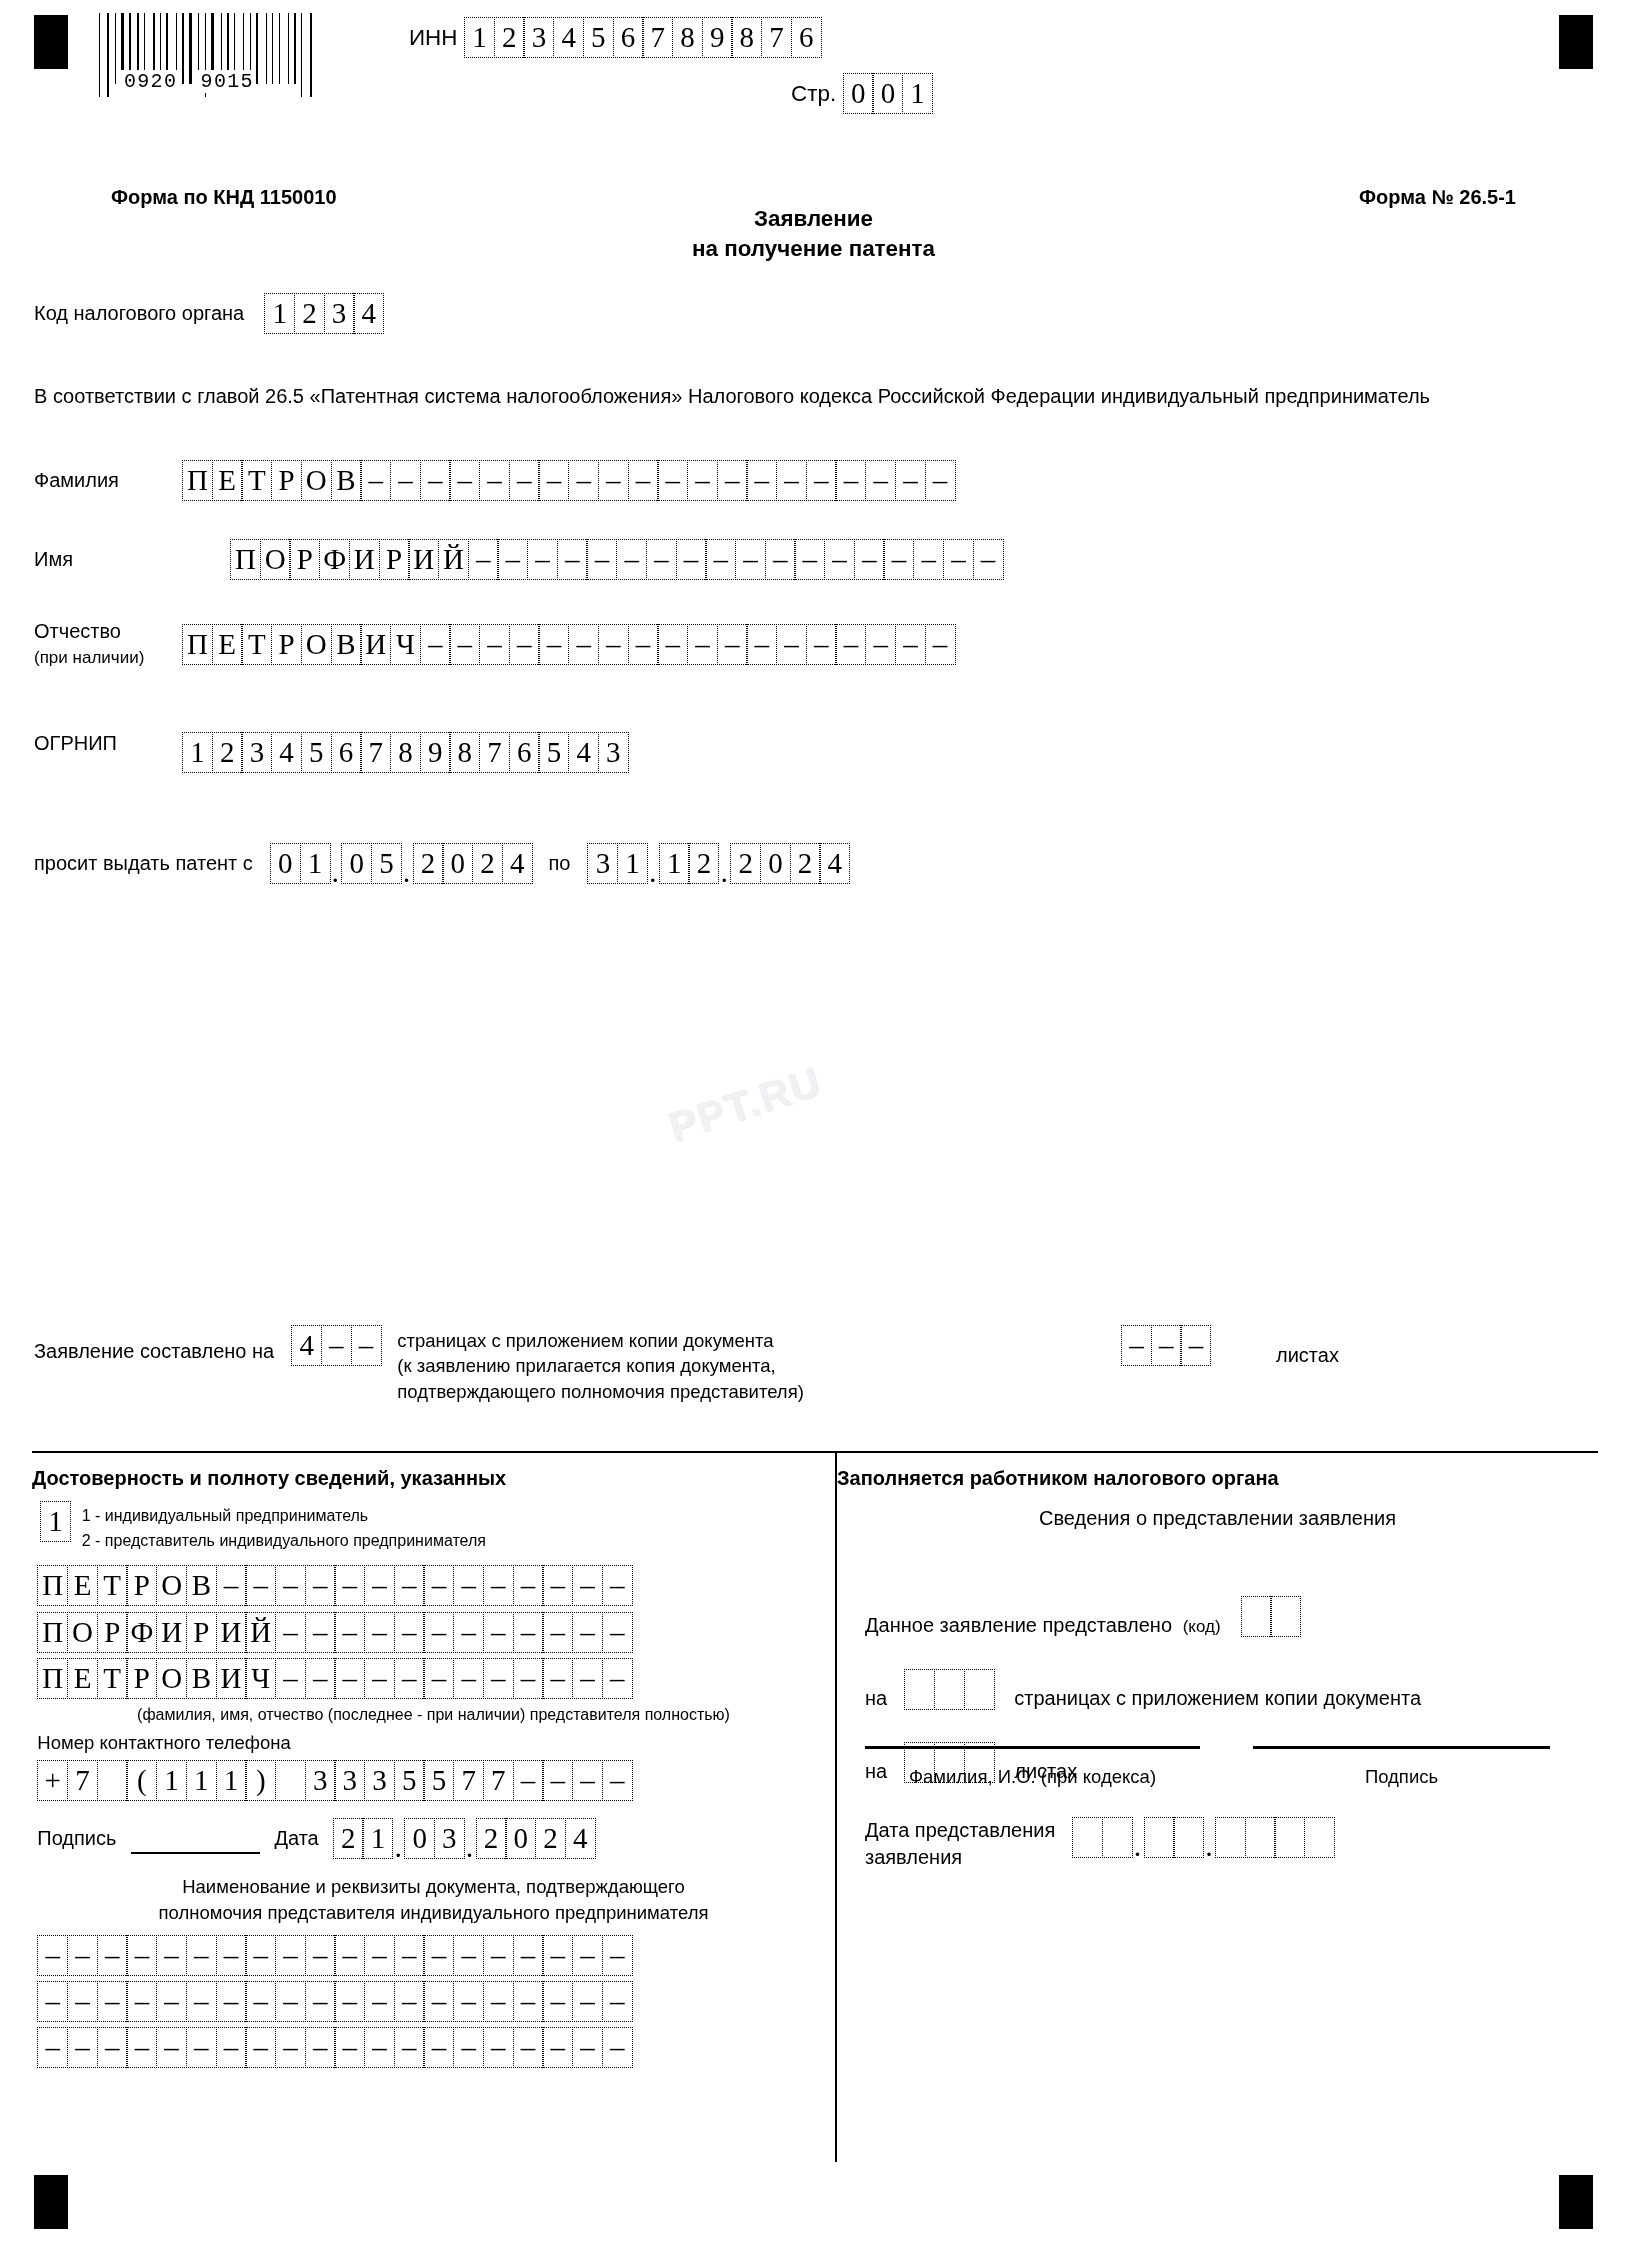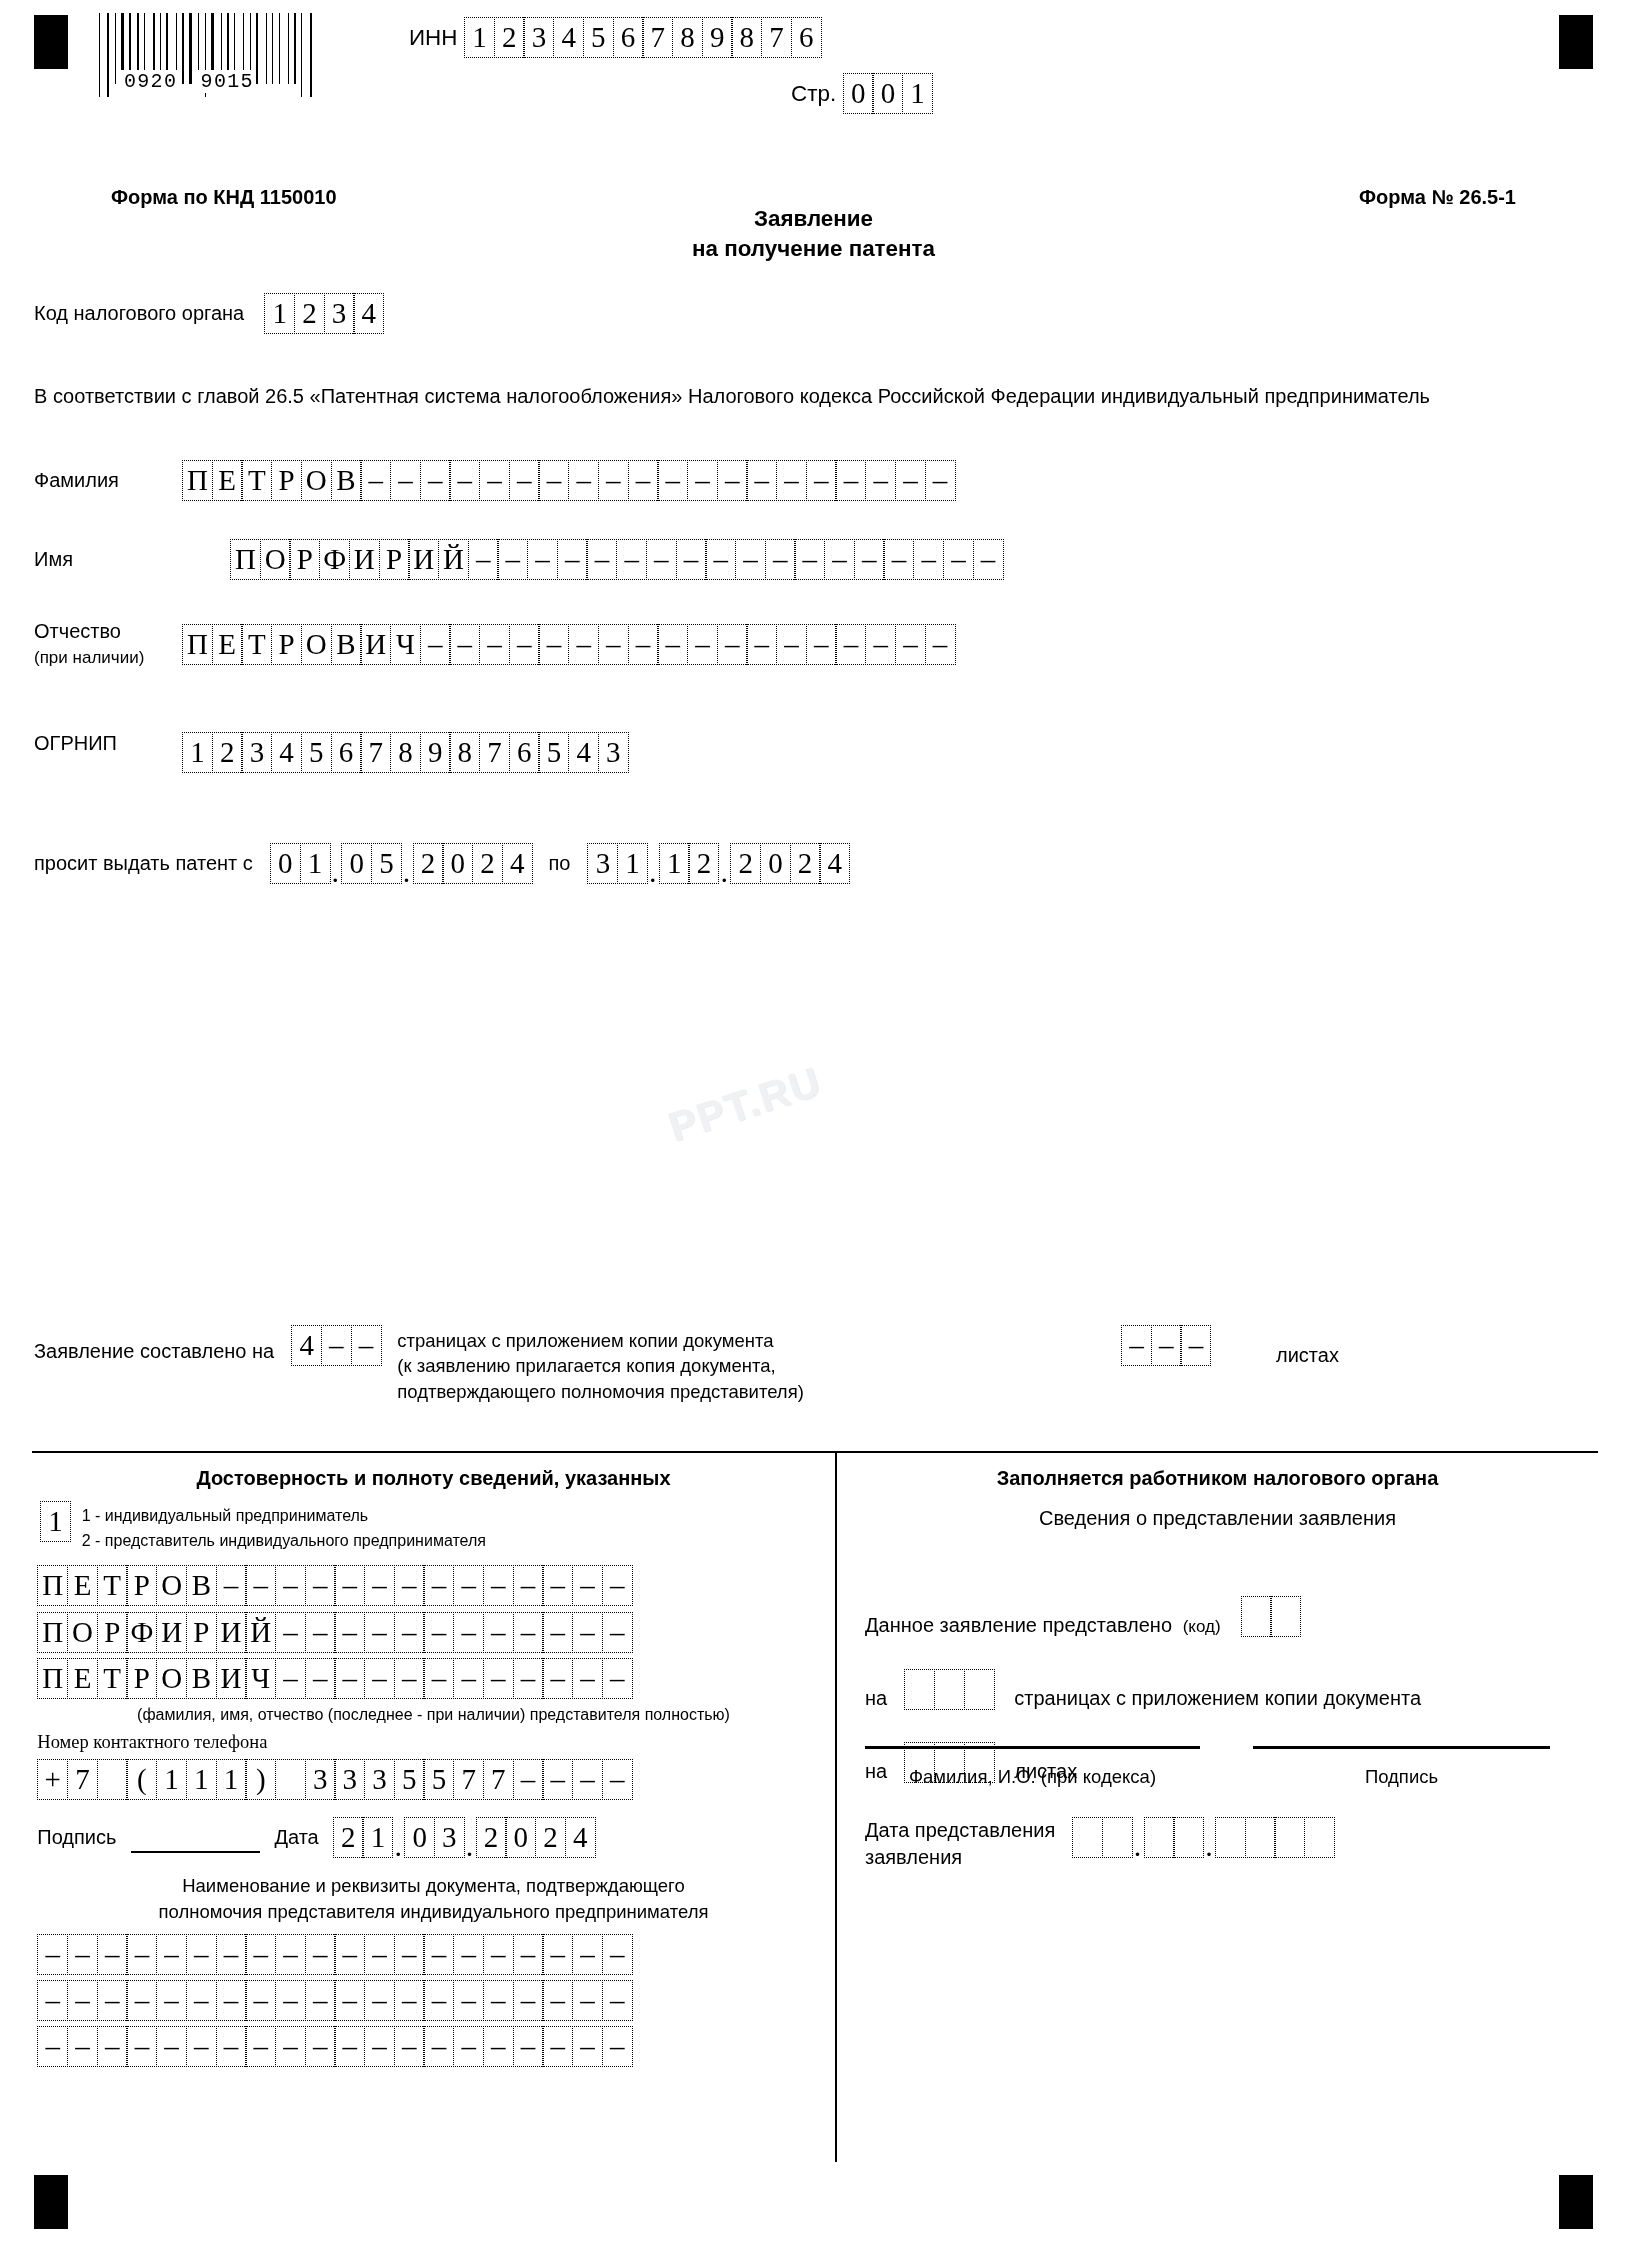--- a/index.html
+++ b/index.html
@@ -113,31 +113,31 @@
     border-top:2.6px solid #000;
     box-sizing:border-box;
   }
   .box .vline{
     position:absolute;left:803px;top:0;width:0;height:709px;
     border-left:2px solid #000;
   }
   .panel-l{position:absolute;left:0;top:0;width:803px;}
   .panel-r{position:absolute;left:805px;top:0;width:761px;}
 
-  .ph{font-size:20px;font-weight:bold;text-align:center;line-height:1.35;margin-top:12px;}
+  .ph{font-size:20px;font-weight:bold;text-align:left;line-height:1.35;margin-top:12px;}
   .ph2{font-size:20px;text-align:center;margin-top:14.5px;}
 
   .confirm-row{display:flex;align-items:flex-start;margin-top:9.2px;margin-left:8px;}
   .confirm-opts{font-size:16px;line-height:1.55;margin-left:12px;margin-top:2.6px;}
 
   .fio-rows{margin-top:12px;margin-left:5.3px;}
   .fio-rows .cells{margin-bottom:5.3px;}
   .fio-caption{font-size:16px;text-align:center;margin-top:6.6px;}
 
-  .phone-lbl{font-size:18.5px;margin-left:5.3px;margin-top:8px;font-family:Liberation Serif, serif;}
+  .phone-lbl{font-size:18.5px;margin-left:5.3px;margin-top:8px;}
   .phone-cells{margin-left:5.3px;margin-top:6.6px;}
 
   .sig-row{display:flex;align-items:center;margin-left:5.3px;margin-top:17px;}
   .sig-row .l1{font-size:20px;}
   .sig-line{width:129px;border-bottom:2.6px solid #000;height:1.3px;margin:0 14.5px;align-self:flex-end;margin-bottom:5.3px;}
   .sig-row .l2{font-size:20px;margin-right:14px;}
 
   .doc-caption{font-size:18.5px;text-align:center;line-height:1.4;margin-top:14.5px;padding:0 20px;}
   .doc-rows{margin-top:9.2px;margin-left:5.3px;}
   .doc-rows .cells{margin-bottom:5.3px;}

